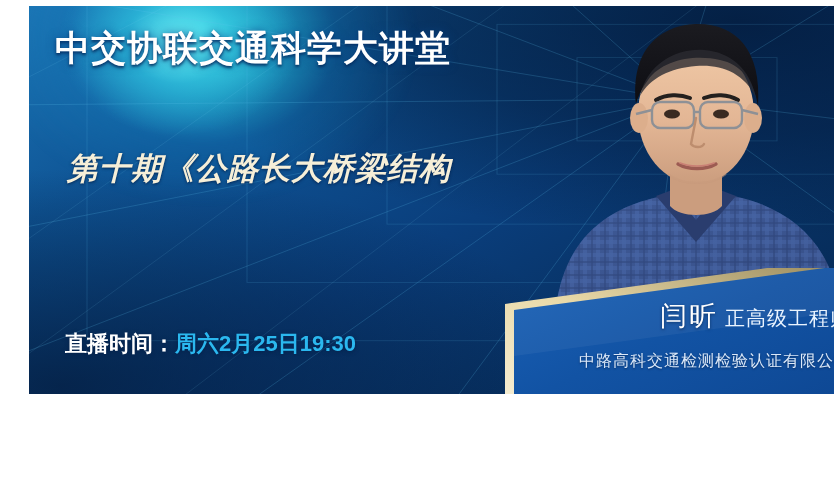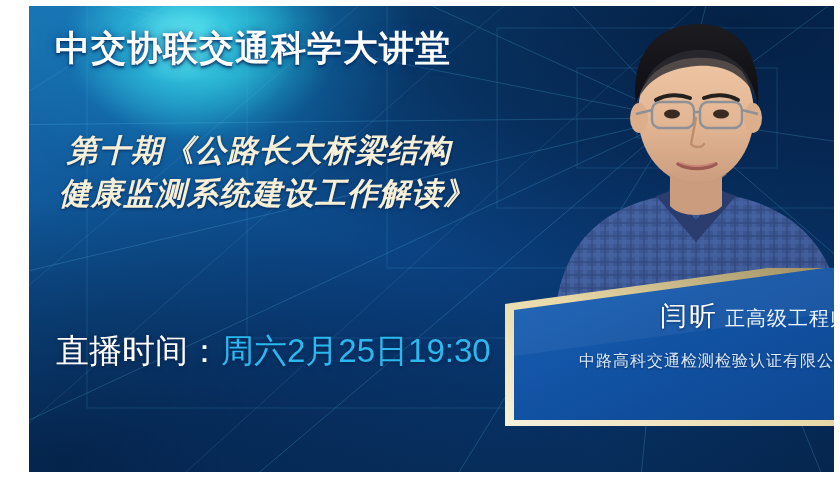--- a/index.html
+++ b/index.html
@@ -3,21 +3,21 @@
 <meta charset="utf-8">
 <title>中交协联交通科学大讲堂</title>
 <style>
   html,body{margin:0;padding:0;background:#ffffff;}
   body{width:840px;height:480px;overflow:hidden;
        font-family:"Liberation Sans","DejaVu Sans",sans-serif;}
 
   #poster{position:relative;width:840px;height:480px;background:#ffffff;}
 
   
-  .board{position:absolute;left:29px;top:6px;width:805px;height:466px;
+  .board{position:absolute;left:29px;top:6px;width:805px;height:388px;
          overflow:hidden;background:#701a75;}
   .bg-base2{position:absolute;inset:0;
       background:linear-gradient(150deg,#1b74b4 0%,#0f5596 25%,#0a3e7c 55%,#072f5f 80%,#05264e 100%);}
 
   
   .bg-darkTR{position:absolute;inset:0;
       background:radial-gradient(120% 90% at 88% 4%, rgba(3,26,58,.85) 0%, rgba(3,26,58,.55) 32%, rgba(3,26,58,0) 62%);}
   .bg-darkBL{position:absolute;inset:0;
       background:radial-gradient(95% 80% at 4% 98%, rgba(3,26,58,.75) 0%, rgba(3,26,58,.35) 40%, rgba(3,26,58,0) 70%);}
 
@@ -36,29 +36,29 @@
   .portrait{position:absolute;left:515px;top:0px;width:300px;height:300px;}
   .portrait svg{display:block;width:100%;height:100%;}
 
   
   .headline{position:absolute;left:26px;top:23px;
       font-size:35px;font-weight:bold;color:#ffffff;letter-spacing:1px;
       white-space:nowrap;line-height:1.1;
       text-shadow:0 0 10px rgba(10,70,140,.85),0 2px 3px rgba(4,35,80,.9);}
 
   
-  .subtitle{position:absolute;left:38px;top:124px;width:530px;
+  .subtitle{position:absolute;left:38px;top:142px;width:530px;
       font-size:31px;font-style:italic;font-weight:bold;
       color:#f6efd8;line-height:1.38;letter-spacing:1px;
       text-shadow:0 1px 3px rgba(4,30,70,.85);}
   .subtitle .l2{display:block;margin-left:-8px;}
 
   
-  .timeline-row{position:absolute;left:27px;top:325px;
-      font-size:33px;font-weight:normal;white-space:nowrap;line-height:1.2;
+  .timeline-row{position:absolute;left:36px;top:325px;
+      font-size:22px;font-weight:bold;white-space:nowrap;line-height:1.2;
       text-shadow:0 1px 4px rgba(4,30,70,.9);}
   .timeline-row .lbl{color:#ffffff;}
   .timeline-row .val{color:#2bb8ef;}
 
   
   .card-wrap{position:absolute;left:468px;top:262px;width:372px;height:170px;}
   .card-edge{position:absolute;left:0;top:0;width:100%;height:100%;}
   .card-edge svg{display:block;width:100%;height:100%;}
   .card-text{position:absolute;left:0;top:0;width:100%;height:100%;}
   .card-name-row{position:absolute;right:18px;top:30px;white-space:nowrap;
@@ -189,21 +189,20 @@
 
           <path d="M 124 168 C 138 180 168 180 182 168" stroke="#c79a7c" stroke-width="2" fill="none" opacity=".5"></path>
         </g>
       </svg>
     </div>
 
     <div class="headline">中交协联交通科学大讲堂</div>
 
     <div class="subtitle">
       <span class="l1">第十期《公路长大桥梁结构</span>
-      <span class="l2">健康监测系统建设工作解读》</span>
     </div>
 
     <div class="timeline-row">
       <span class="lbl">直播时间：</span><span class="val">周六2月25日19:30</span>
     </div>
 
     <div class="card-wrap">
       <div class="card-edge">
         <svg viewBox="0 0 372 170" preserveAspectRatio="none">
           <defs>

